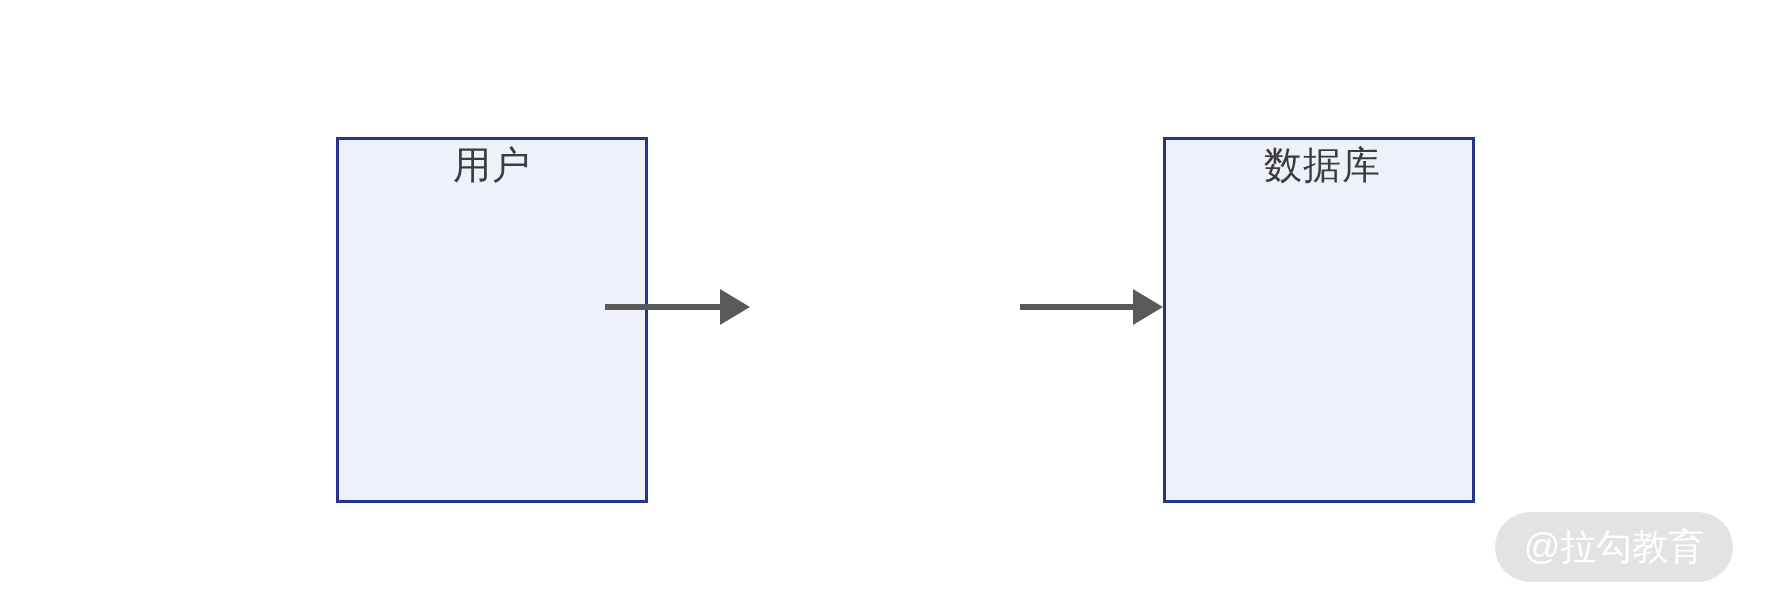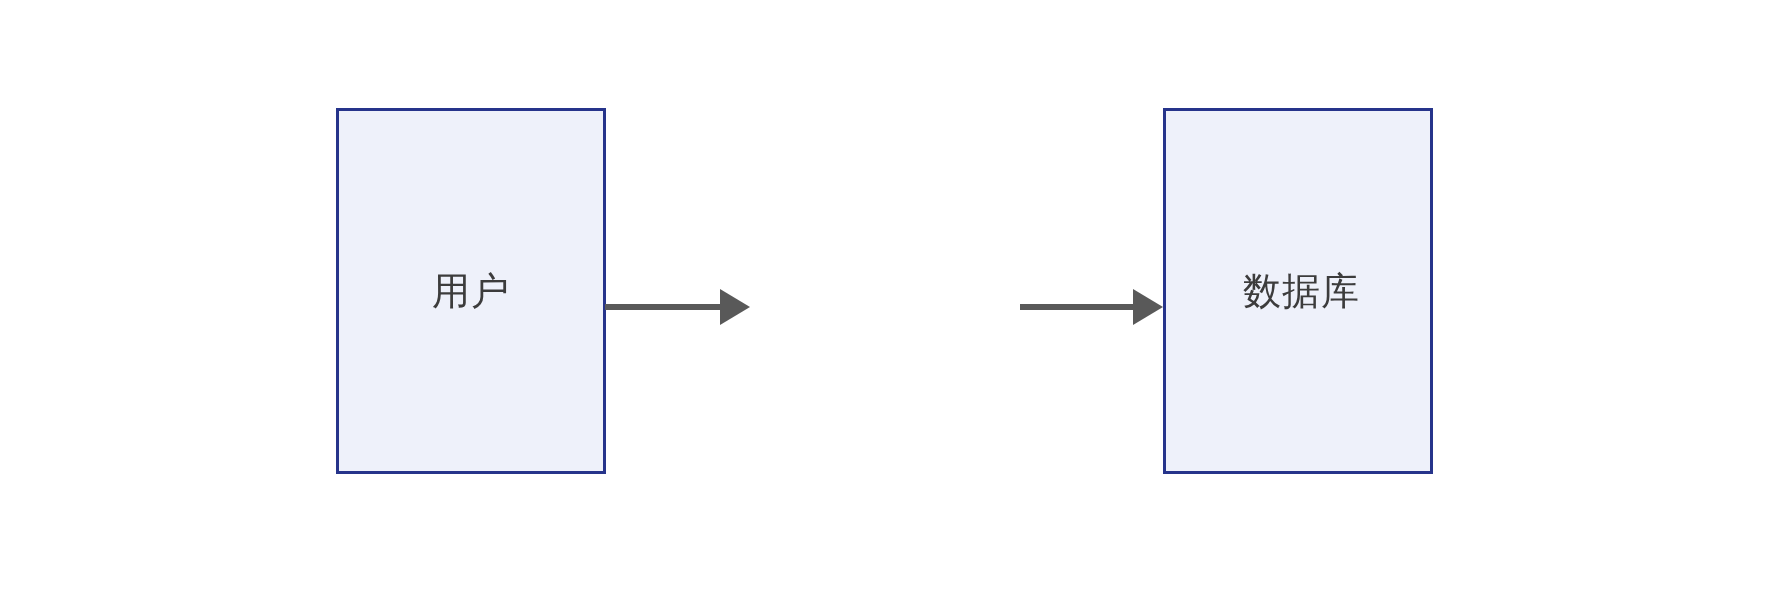--- a/index.html
+++ b/index.html
@@ -10,28 +10,28 @@
   }
   .canvas {
     position: relative;
     width: 1770px;
     height: 606px;
     background: #ffffff;
     overflow: hidden;
   }
   .node {
     position: absolute;
-    top: 108px;
-    width: 270px;
+    top: 137px;
+    width: 312px;
     height: 366px;
     background: #EEF1FA;
     border: 3px solid #26348B;
     box-sizing: border-box;
     display: flex;
-    align-items: center;
+    align-items: flex-start;
     justify-content: center;
   }
   .node .node-label {
     color: #3C3C3C;
     font-size: 38px;
     font-weight: 500;
     letter-spacing: 1px;
     white-space: nowrap;
   }
   .node-user     { left: 336px; }
@@ -103,14 +103,17 @@
 
   <div class="arrow arrow-2">
     <div class="shaft"></div>
     <div class="head"></div>
   </div>
 
   <div class="node node-database">
     <span class="node-label">数据库</span>
   </div>
 
+  <div class="watermark">
+    <span class="watermark-label">@拉勾教育</span>
+  </div>
 
 </div>
 
 </body></html>

